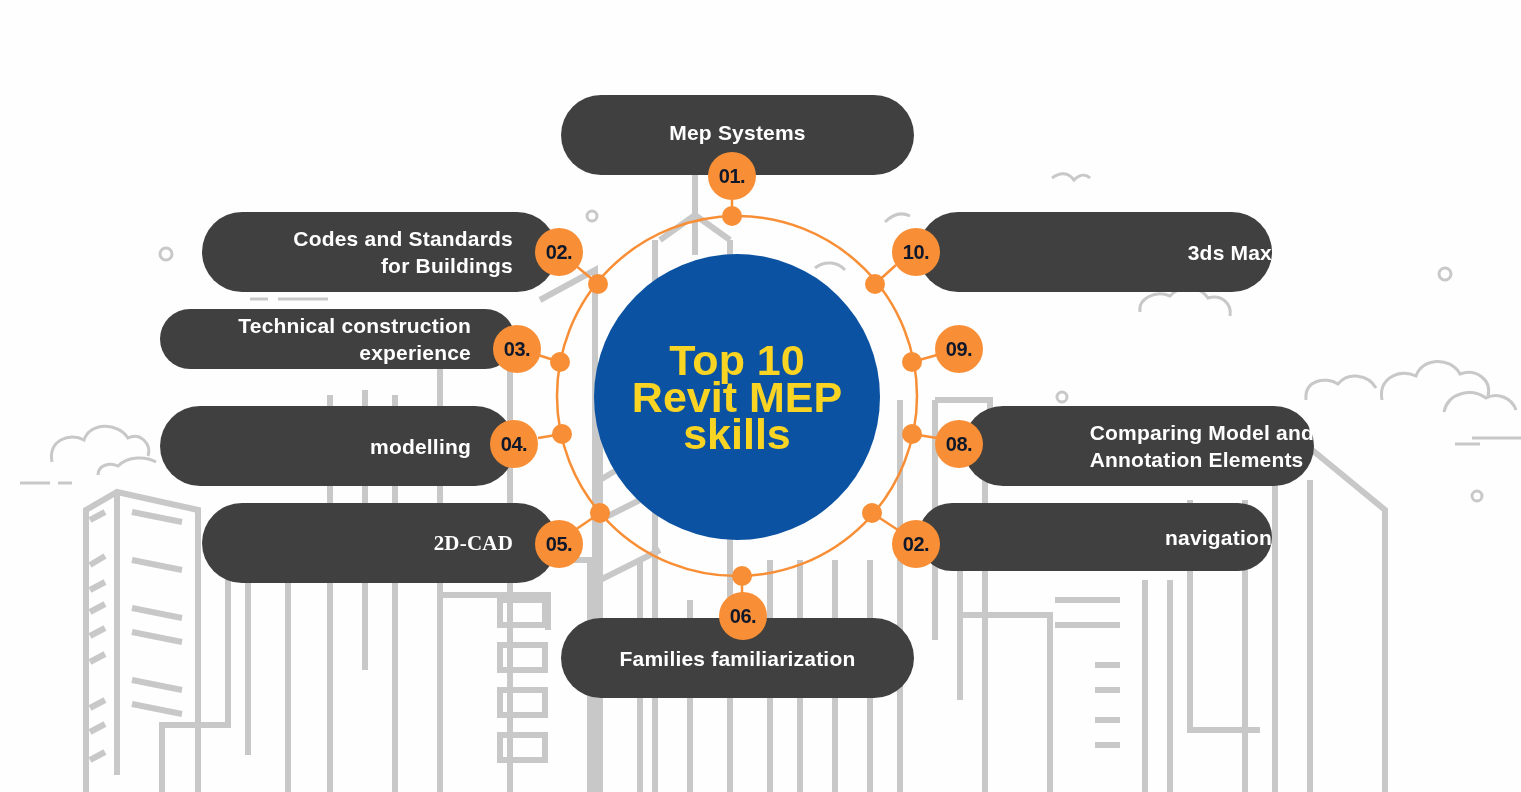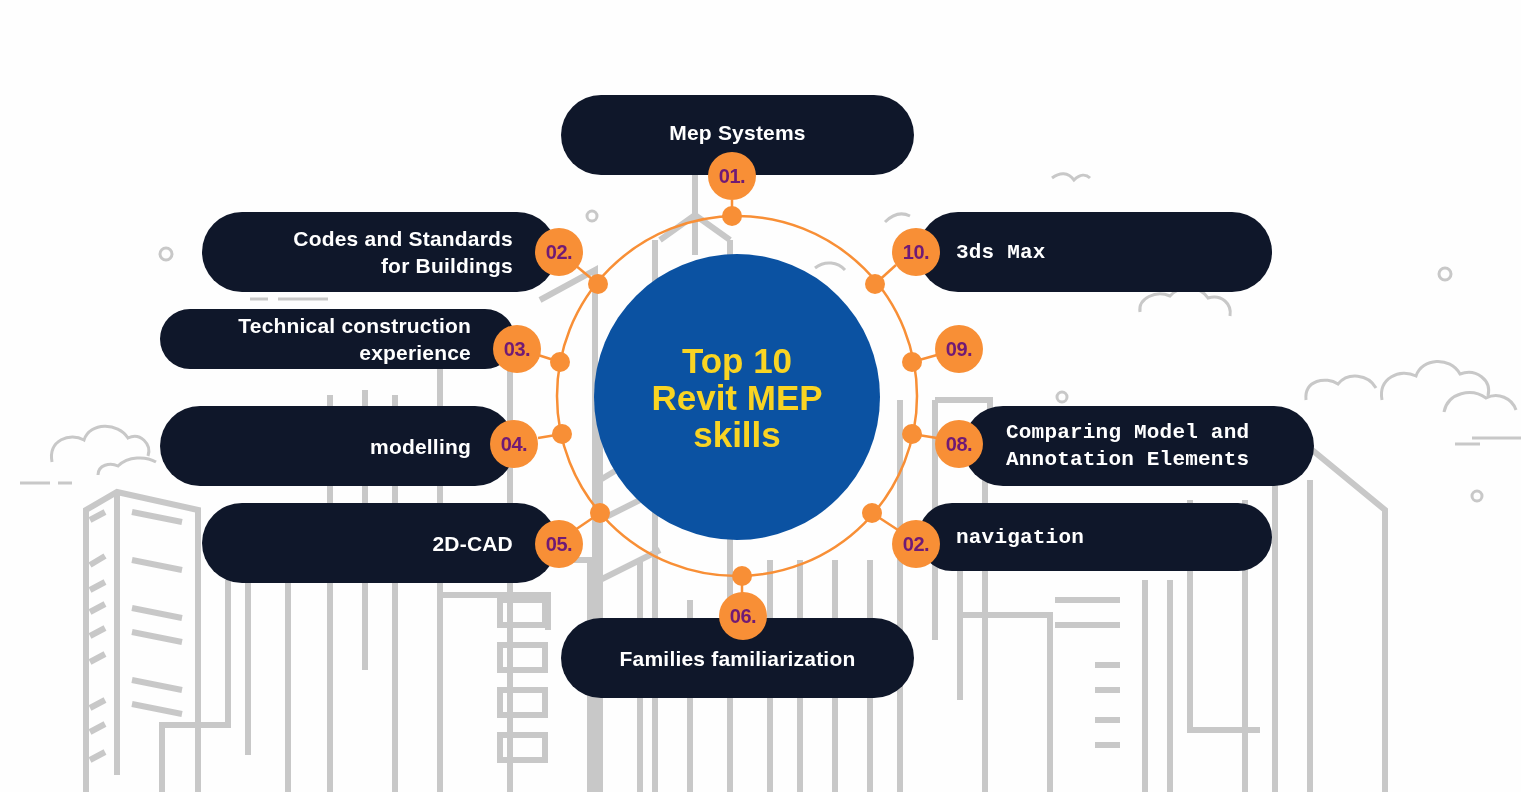--- a/index.html
+++ b/index.html
@@ -6,59 +6,59 @@
       margin: 0; padding: 0;
       width: 1521px; height: 792px;
       background: #fefefe;
       overflow: hidden;
       font-family: "Liberation Sans", "DejaVu Sans", sans-serif;
     }
     .stage { position: relative; width: 1521px; height: 792px; }
     svg.bg, svg.ring { position: absolute; left: 0; top: 0; }
     .pill {
       position: absolute;
-      background: #0f172a;
+      background: #404040;
       border-radius: 40px;
       color: #ffffff;
       font-weight: bold;
       font-size: 21px;
       line-height: 27px;
       display: flex;
       align-items: center;
       box-sizing: border-box;
       letter-spacing: 0.2px;
     }
     .pill.left { justify-content: flex-end; text-align: right; padding-right: 44px; }
-    .pill.right { justify-content: flex-start; text-align: left; padding-left: 38px; font-family: Liberation Mono, monospace; }
+    .pill.right { justify-content: flex-end; text-align: left; padding-left: 38px; }
     .pill.center { justify-content: center; text-align: center; }
     .pill .lbl { white-space: pre-line; }
     .badge {
       position: absolute;
       width: 48px; height: 48px;
       border-radius: 50%;
       background: #f88f36;
-      color: #701a75;
+      color: #0f172a;
       font-weight: bold;
       font-size: 20px;
       display: flex; align-items: center; justify-content: center;
       letter-spacing: -0.5px;
     }
     .hub {
       position: absolute;
       left: 594px; top: 254px;
       width: 286px; height: 286px;
       border-radius: 50%;
       background: #0b52a2;
       display: flex; align-items: center; justify-content: center;
       text-align: center;
     }
     .hub-title {
       color: #f9d423;
       font-weight: bold;
-      font-size: 35px;
+      font-size: 43px;
       line-height: 37px;
       white-space: pre-line;
     }
   </style>
 </head>
 <body>
 
 <div class="stage">
 
   <svg class="bg" width="1521" height="792" fill="none" stroke="#c8c8c8" stroke-width="6">
@@ -182,21 +182,21 @@
     <span>03.</span>
   </div>
 
   <div class="pill left" style="left:160px; top:406px; width:355px; height:80px;">
     <span class="lbl">modelling</span>
   </div>
   <div class="badge" style="left:490px; top:420px;">
     <span>04.</span>
   </div>
 
-  <div class="pill left" style="left:202px; top:503px; width:355px; height:80px;">
+  <div class="pill left" style="left:202px; top:503px; width:355px; height:80px;font-family:Liberation Serif, serif;">
     <span class="lbl">2D-CAD</span>
   </div>
   <div class="badge" style="left:535px; top:520px;">
     <span>05.</span>
   </div>
 
   <div class="pill center" style="left:561px; top:618px; width:353px; height:80px;">
     <span class="lbl">Families familiarization</span>
   </div>
   <div class="badge" style="left:719px; top:592px;">

